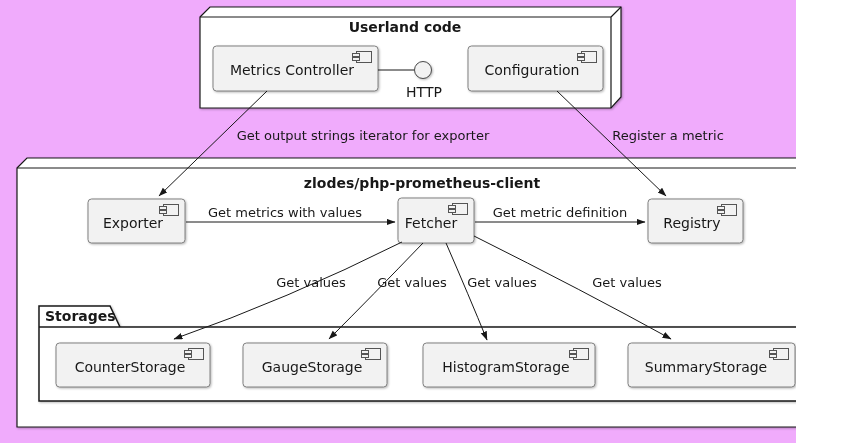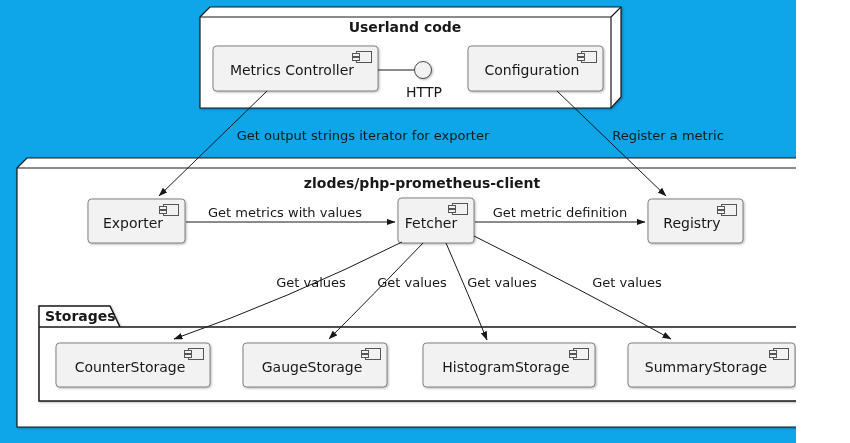--- a/index.html
+++ b/index.html
@@ -1,16 +1,16 @@
 <!DOCTYPE html>
 <html><head>
 <meta charset="utf-8">
 <style>
   html,body{margin:0;padding:0;background:#ffffff;}
-  .stage{width:796px;height:443px;position:relative;background:#0ea5e9;overflow:hidden;text-align:right;}
+  .stage{width:796px;height:443px;position:relative;background:#f0abfc;overflow:hidden;text-align:right;}
   svg{display:block;}
   text{fill:#181818;font-family:"DejaVu Sans", sans-serif;}
   .t14{font-size:14px;}
   .t13{font-size:13px;}
   .b{font-weight:bold;}
   .nodeface{fill:#ffffff;stroke:#181818;stroke-width:1.2;}
   .nodeline{fill:none;stroke:#181818;stroke-width:1.2;}
   .comp{fill:#f2f2f2;stroke:#808080;stroke-width:1;}
   .folder{fill:#ffffff;stroke:#181818;stroke-width:1.5;}
   .edge{fill:none;stroke:#181818;stroke-width:1;}

